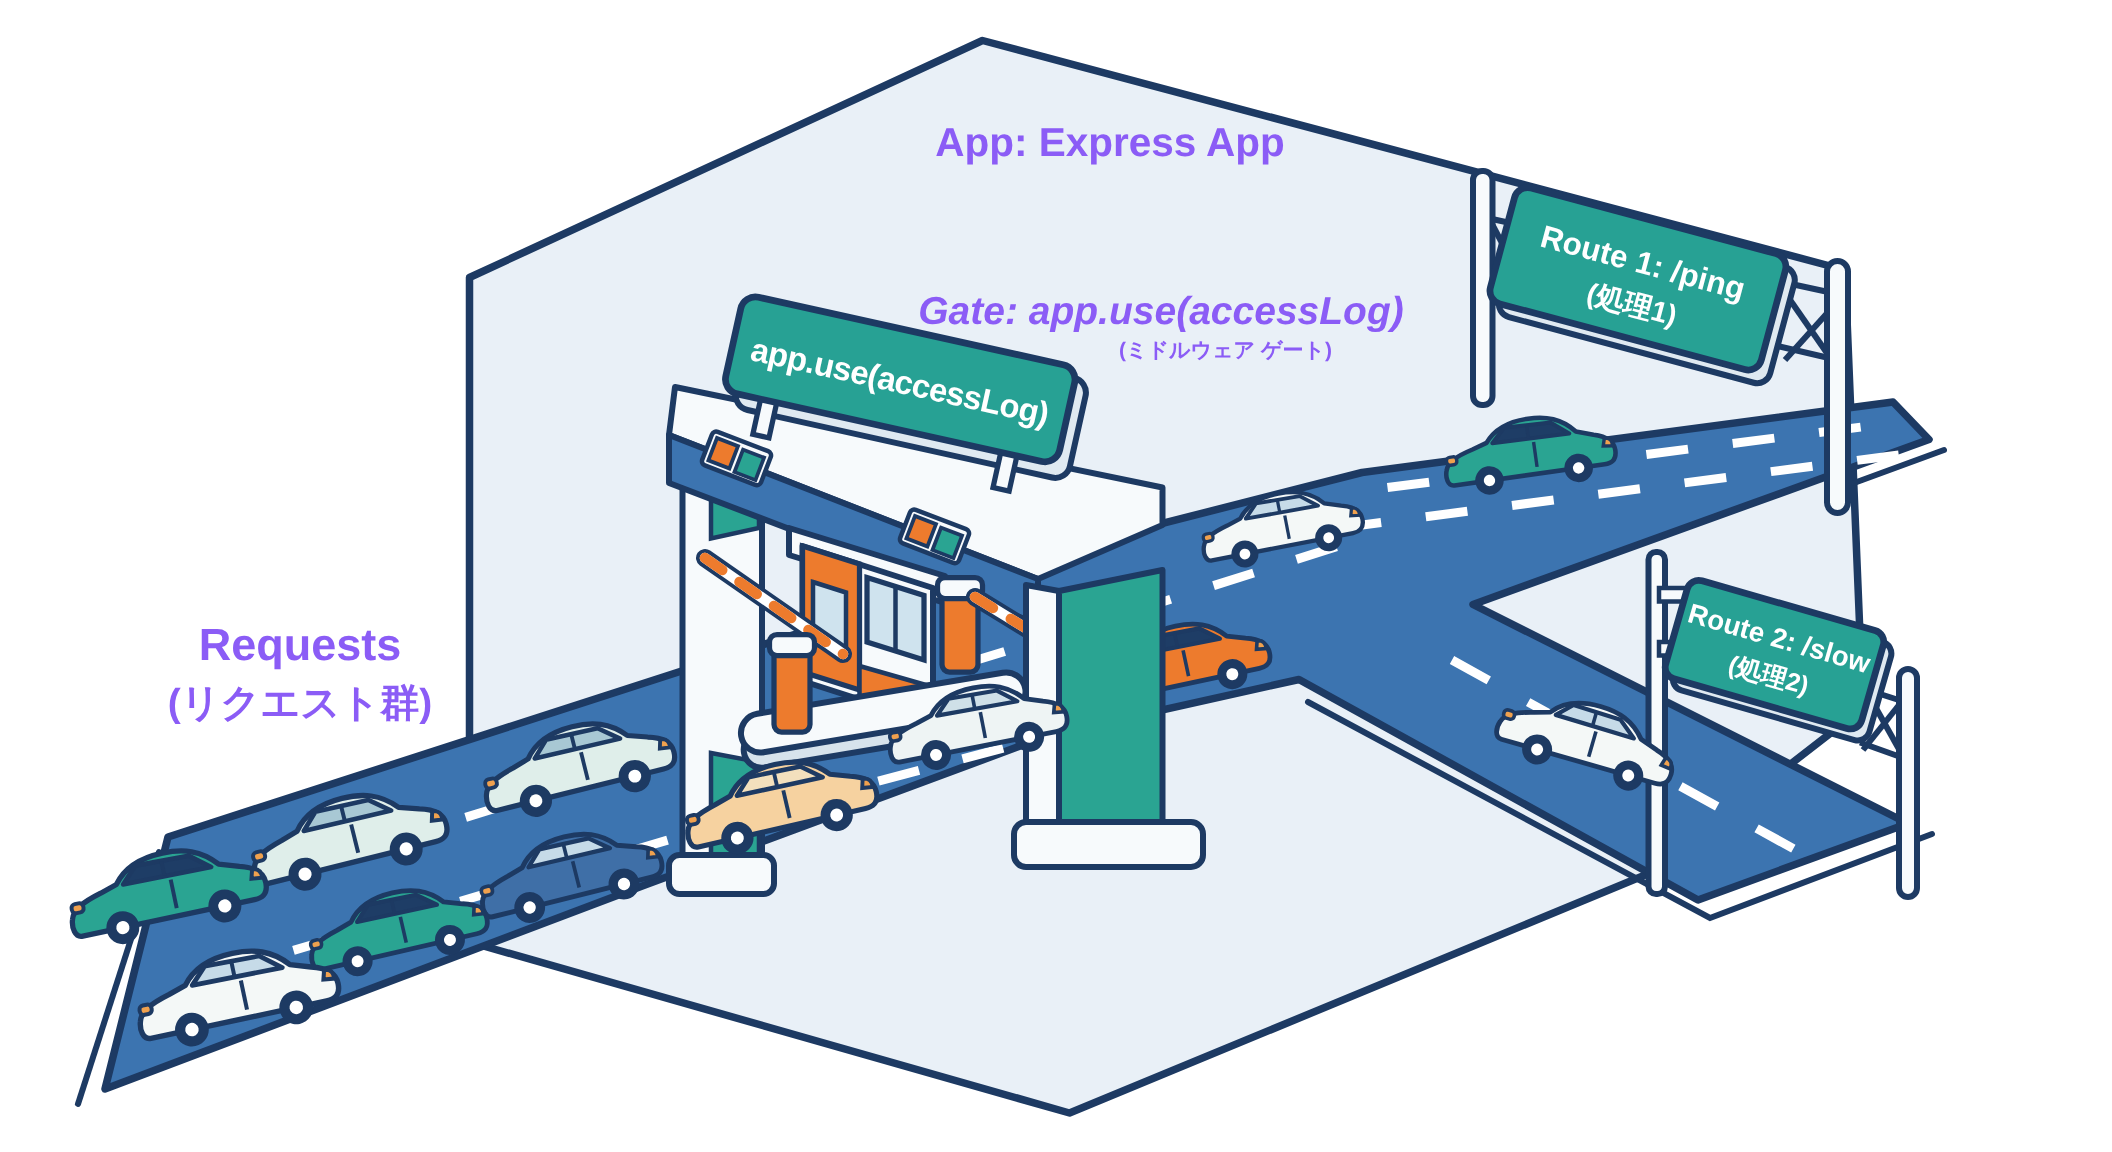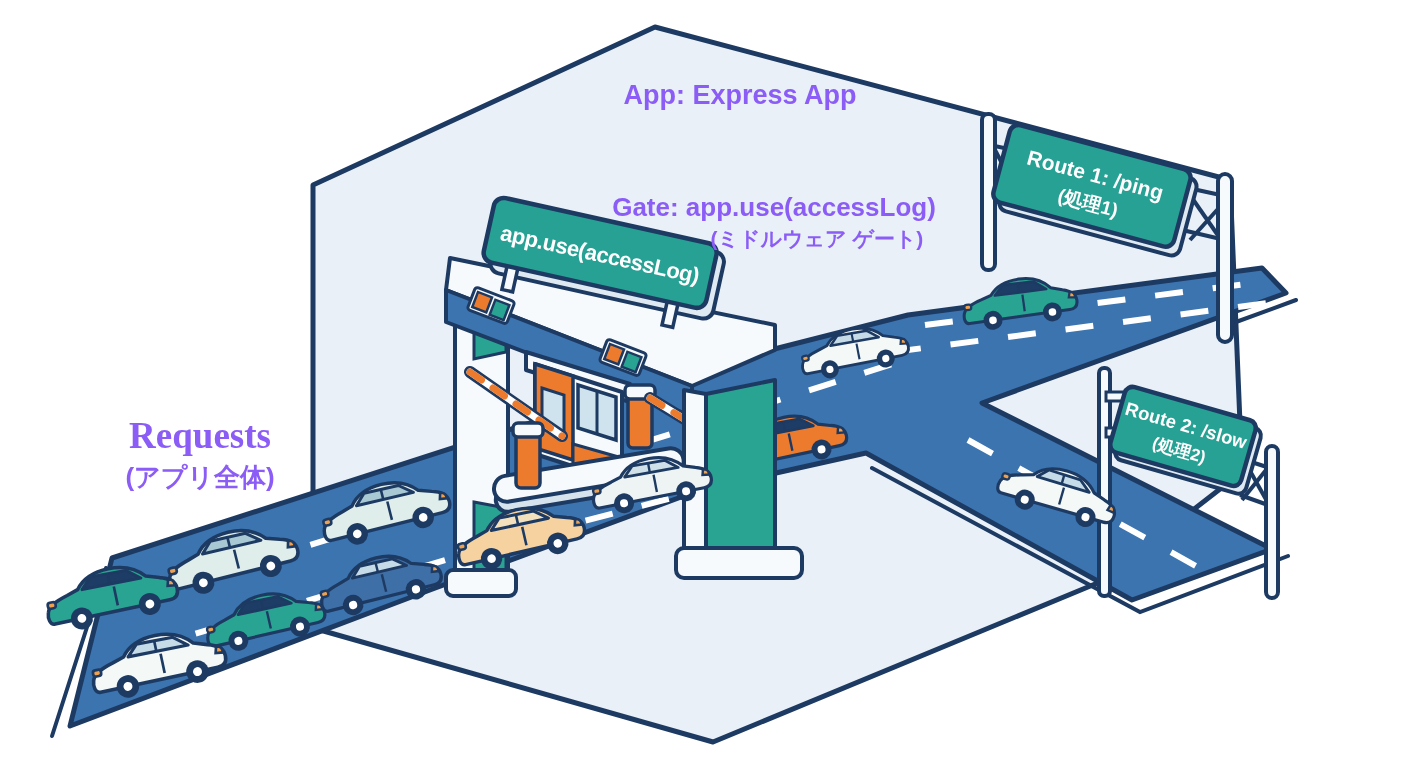--- a/index.html
+++ b/index.html
@@ -9,24 +9,24 @@
     font-family:"Liberation Sans","DejaVu Sans",sans-serif;
   }
   .stage svg{position:absolute;left:0;top:0;}
   .overlay-label{position:absolute;text-align:center;color:#8b5cf6;font-weight:700;}
   .overlay-label .t1{display:block;}
   .overlay-label .t2{display:block;}
   #app-label{left:540px;top:80px;width:400px;}
   #app-label .t1{font-size:27px;}
   #app-label .t2{font-size:21px;margin-top:2px;}
   #gate-label{left:564px;top:192px;width:420px;}
-  #gate-label .t1{font-size:26px;}
-  #gate-label .t2{font-size:21px;margin-top:2px;transform:translateX(43px);}
+  #gate-label .t1{font-size:26px;font-style:italic;}
+  #gate-label .t2{font-size:14px;margin-top:2px;transform:translateX(43px);}
   #requests-label{left:40px;top:414px;width:320px;}
-  #requests-label .t1{font-size:37px;font-family:Liberation Serif, serif;}
+  #requests-label .t1{font-size:30px;}
   #requests-label .t2{font-size:26px;margin-top:3px;}
   .sign-text{fill:#ffffff;font-weight:700;text-anchor:middle;
     font-family:"Liberation Sans","DejaVu Sans",sans-serif;}
 </style>
 </head>
 <body>
 
 <div class="stage">
 
 <svg width="1408" height="768" viewBox="0 0 1408 768">
@@ -195,16 +195,16 @@
 
 <div class="overlay-label" id="app-label">
   <span class="t1">App: Express App</span>
 </div>
 <div class="overlay-label" id="gate-label">
   <span class="t1">Gate: app.use(accessLog)</span>
   <span class="t2">(ミドルウェア ゲート)</span>
 </div>
 <div class="overlay-label" id="requests-label">
   <span class="t1">Requests</span>
-  <span class="t2">(アプリ全体)</span>
+  <span class="t2">(リクエスト群)</span>
 </div>
 
 </div>
 
 </body></html>

